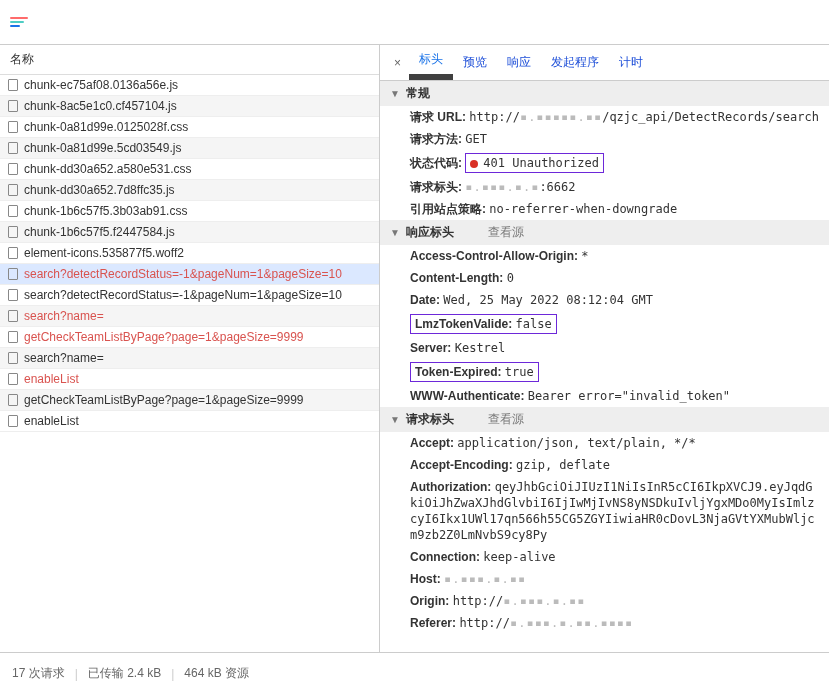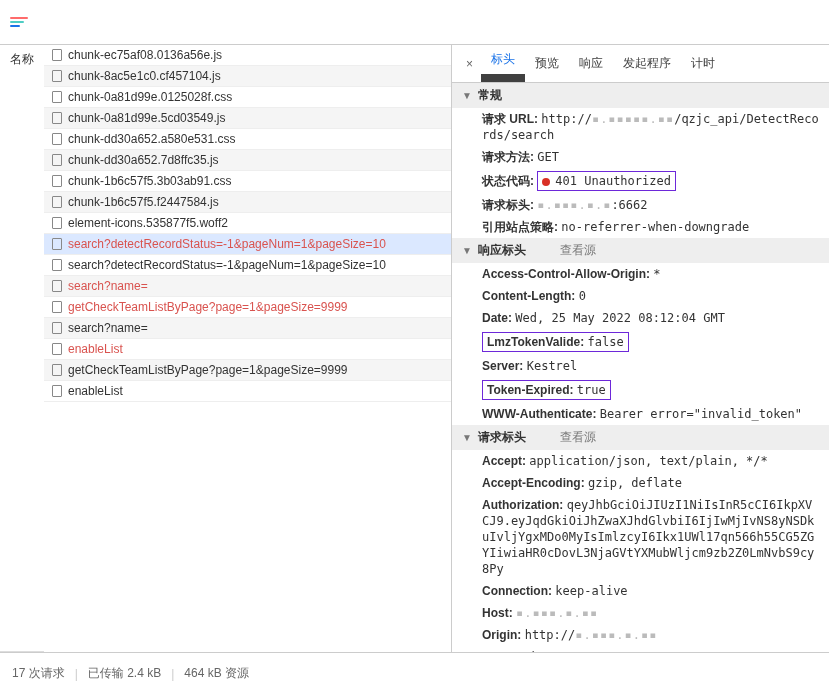--- a/index.html
+++ b/index.html
@@ -4,33 +4,33 @@
 <style>
 * { margin: 0; padding: 0; box-sizing: border-box; }
 body { font-family: "Segoe UI", Arial, sans-serif; font-size: 12px; color: #333; background: #fff; width: 829px; height: 682px; overflow: hidden; position: relative; }
 .top-bar { height: 45px; border-bottom: 1px solid #ccc; background: #fff; display: flex; align-items: center; padding-left: 10px; }
 .top-bar .icon-lines { display: inline-flex; flex-direction: column; gap: 2px; }
 .top-bar .icon-lines span { height: 2px; border-radius: 1px; }
 .l1 { width: 18px; background: #ff6b6b; }
 .l2 { width: 14px; background: #4ecdc4; }
 .l3 { width: 10px; background: #1a73e8; }
 .main { display: flex; height: calc(100% - 75px); }
-.left-panel { width: 452px; border-right: 1px solid #ccc; display: flex; flex-direction: row; overflow: hidden; text-align: center; }
+.left-panel { width: 380px; border-right: 1px solid #ccc; display: flex; flex-direction: column; overflow: hidden; }
 .left-header { padding: 6px 10px; border-bottom: 1px solid #ddd; font-size: 12px; color: #333; }
 .request-list { flex: 1; overflow-y: auto; }
 .req-row { display: flex; align-items: center; padding: 3px 8px; border-bottom: 1px solid #eee; font-size: 12px; white-space: nowrap; overflow: hidden; text-overflow: ellipsis; }
 .req-row:nth-child(even) { background: #f5f5f5; }
 .file-icon { width: 10px; height: 12px; border: 1px solid #888; border-radius: 1px; margin-right: 6px; flex-shrink: 0; }
 .req-row.highlighted { background: #dbe8ff; }
 .req-row.red-text { color: #d9534f; }
 .right-panel { flex: 1; overflow-y: auto; overflow-x: hidden; position: relative; background: #fff; }
 .tabs { display: flex; border-bottom: 1px solid #ccc; padding: 0 6px; align-items: center; font-size: 12px; }
 .close-x { padding: 4px 8px; color: #666; cursor: pointer; user-select: none; }
-.tab { padding: 6px 10px; color: #404040; cursor: pointer; }
-.tab.active { color: #1a73e8; border-bottom: 8px solid #404040; }
+.tab { padding: 6px 10px; color: #1d4ed8; cursor: pointer; }
+.tab.active { color: #1a73e8; border-bottom: 6px solid #404040; }
 .section-header { background: #eee; padding: 4px 10px; font-size: 12px; color: #333; display: flex; align-items: center; gap: 6px; }
 .section-header .tri { color: #777; font-size: 10px; }
 .section-header .src-link { margin-left: 28px; color: #777; }
 .kv { padding: 3px 10px 3px 30px; font-size: 12px; line-height: 16px; word-break: break-all; }
 .kv b { font-weight: bold; }
 .kv .mono { font-family: Consolas, monospace; }
 .status-dot { display: inline-block; width: 8px; height: 8px; background: #d93025; border-radius: 50%; margin-right: 5px; vertical-align: middle; }
 .redbox { border: 1px solid #6d28d9; padding: 1px 4px; display: inline-block; }
 .blurry { color: #bbb; letter-spacing: 1px; filter: blur(0.4px); }
 .footer { height: 42px; border-top: 1px solid #ccc; display: flex; align-items: center; font-size: 12px; color: #666; padding: 0 12px; gap: 4px; background: #fff; }

